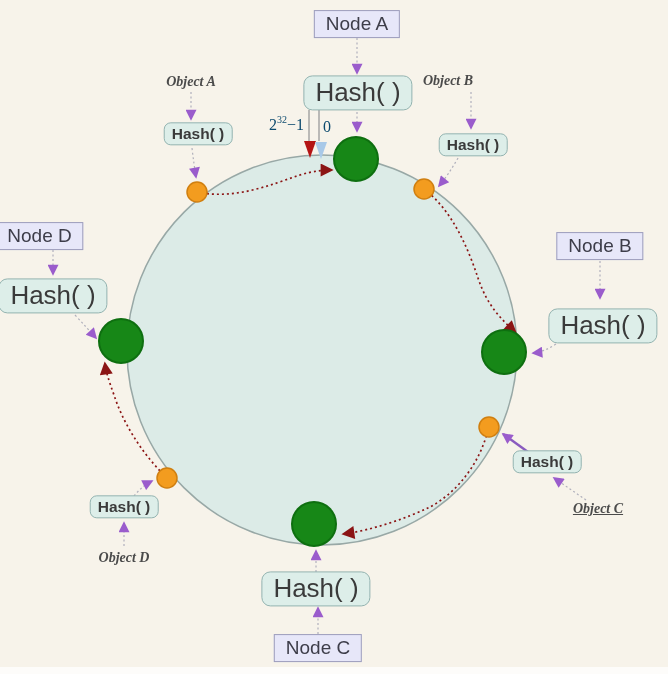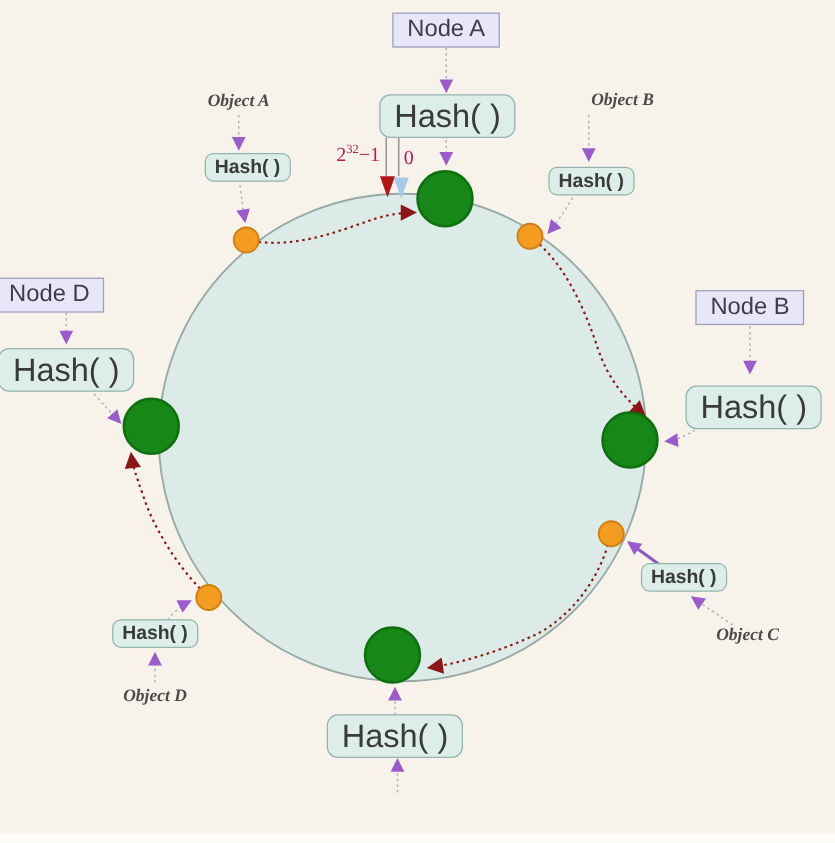--- a/index.html
+++ b/index.html
@@ -21,21 +21,21 @@
   }
   .hash-small{
     background:#ddeee9;border:1.5px solid #93b3b0;border-radius:7px;
     color:#3a3a3a;font-size:15.5px;font-weight:600;padding:1px 7px;line-height:1.25;
   }
   .object-label{
     font-family:"Liberation Serif",serif;font-style:italic;font-weight:600;
     color:#4b4b4b;font-size:14px;
   }
   .range-label{
-    font-family:"Liberation Serif",serif;color:#be185d;font-size:16px;
+    font-family:"Liberation Serif",serif;color:#0c4a6e;font-size:16px;
   }
   .range-label sup{font-size:10px;}
 </style>
 </head>
 <body>
 
 <div id="canvas">
 
   <svg id="diagram-svg" width="668" height="674" viewBox="0 0 668 674">
     <defs>
@@ -85,30 +85,31 @@
     <circle cx="121" cy="341" r="22" fill="#178717" stroke="#0e6f10" stroke-width="2"></circle>
 
     <circle cx="197" cy="192" r="10" fill="#f39c1f" stroke="#d07f10" stroke-width="1.5"></circle>
     <circle cx="424" cy="189" r="10" fill="#f39c1f" stroke="#d07f10" stroke-width="1.5"></circle>
     <circle cx="489" cy="427" r="10" fill="#f39c1f" stroke="#d07f10" stroke-width="1.5"></circle>
     <circle cx="167" cy="478" r="10" fill="#f39c1f" stroke="#d07f10" stroke-width="1.5"></circle>
   </svg>
 
   <div class="abs node-label" style="left:600px;top:246px;">Node B</div>
   <div class="abs node-label" style="left:357px;top:24px;">Node A</div>
+  <div class="abs node-label" style="left:318px;top:648px;">Node C</div>
   <div class="abs node-label" style="left:39px;top:236px;padding-left:12px;">Node D</div>
 
   <div class="abs hash-big" style="left:358px;top:93px;">Hash( )</div>
   <div class="abs hash-big" style="left:603px;top:326px;">Hash( )</div>
   <div class="abs hash-big" style="left:316px;top:589px;">Hash( )</div>
   <div class="abs hash-big" style="left:53px;top:296px;">Hash( )</div>
 
   <div class="abs object-label" style="left:191px;top:82px;">Object A</div>
-  <div class="abs object-label" style="left:498px;top:81px;">Object B</div>
-  <div class="abs object-label" style="left:598px;top:509px;">Object C</div>
+  <div class="abs object-label" style="left:448px;top:81px;">Object B</div>
+  <div class="abs object-label" style="left:598px;top:509px;text-decoration:underline;">Object C</div>
   <div class="abs object-label" style="left:124px;top:558px;text-align:center;">Object D</div>
 
   <div class="abs hash-small" style="left:198px;top:134px;">Hash( )</div>
   <div class="abs hash-small" style="left:473px;top:145px;">Hash( )</div>
   <div class="abs hash-small" style="left:547px;top:462px;">Hash( )</div>
   <div class="abs hash-small" style="left:124px;top:507px;">Hash( )</div>
 
   <div class="range-label" style="position:absolute;left:304px;top:124px;transform:translate(-100%,-50%);"><span>2</span><sup>32</sup><span>−1</span></div>
   <div class="abs range-label" style="left:327px;top:127px;">0</div>
 

